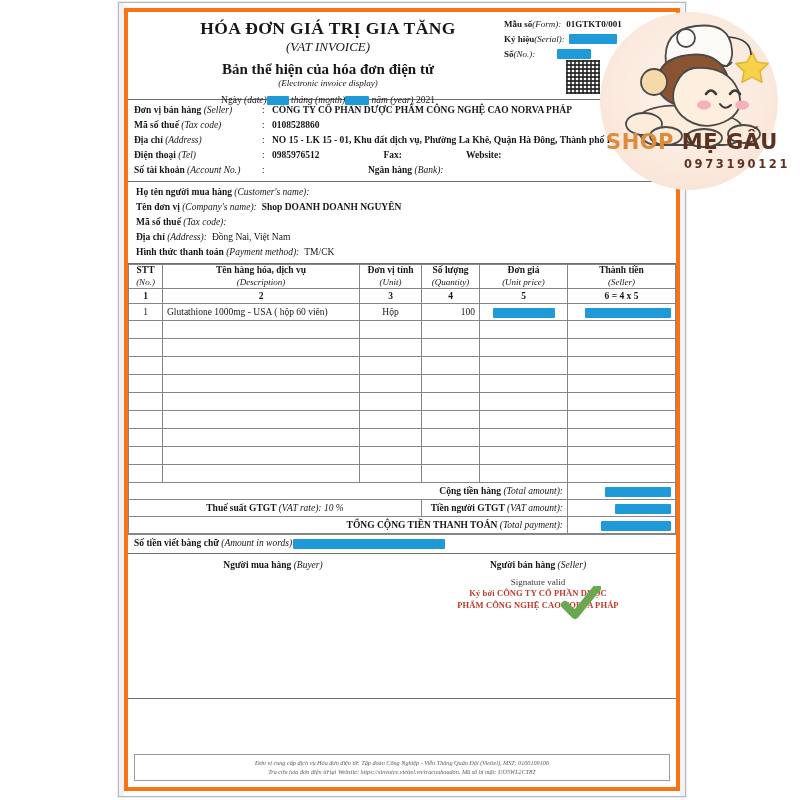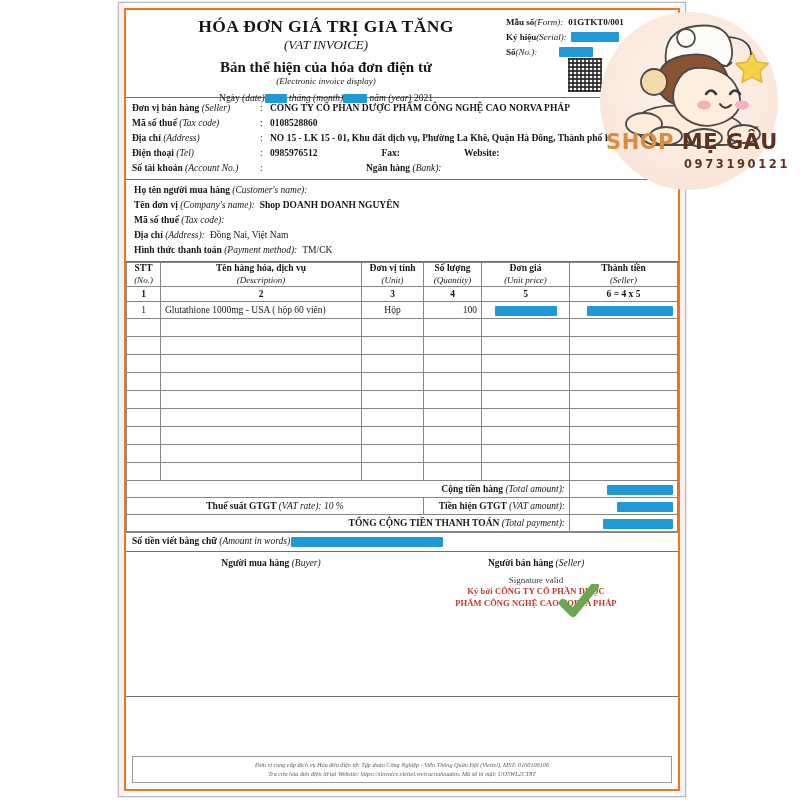--- a/index.html
+++ b/index.html
@@ -24,21 +24,21 @@
     left: 118px; top: 2px;
     width: 568px; height: 795px;
     background: #ffffff;
     border: 1px solid #b8b8bd;
     box-shadow: 0 0 0 1px #ececed;
   }
   #sheet-inner {
     position: absolute;
     left: 5px; top: 5px;
     width: 556px; height: 783px;
-    border: 2px solid #f97316;
+    border: 4px solid #f97316;
     background: #fff;
   }
 
   
   .gutter {
     position: absolute; top: 0; bottom: 0;
     width: 5px; background: #f2f2f5;
   }
   .gutter.l { left: 0; }
   .gutter.r { right: 0; }
@@ -477,21 +477,21 @@
             </td>
             <td class="tot-val">
               <span class="redact" style="width:66px;height:10px"></span>
             </td>
           </tr>
           <tr class="tot">
             <td colspan="3" class="tot-lbl" style="text-align:center">
               <span>Thuế suất GTGT </span><i>(VAT rate): 10 %</i>
             </td>
             <td colspan="2" class="tot-lbl">
-              <span>Tiền hiện GTGT </span><i>(VAT amount):</i>
+              <span>Tiền người GTGT </span><i>(VAT amount):</i>
             </td>
             <td class="tot-val">
               <span class="redact" style="width:56px;height:10px"></span>
             </td>
           </tr>
           <tr class="tot grand">
             <td colspan="5" class="tot-lbl">
               <span>TỔNG CỘNG TIỀN THANH TOÁN </span><i>(Total payment):</i>
             </td>
             <td class="tot-val">

